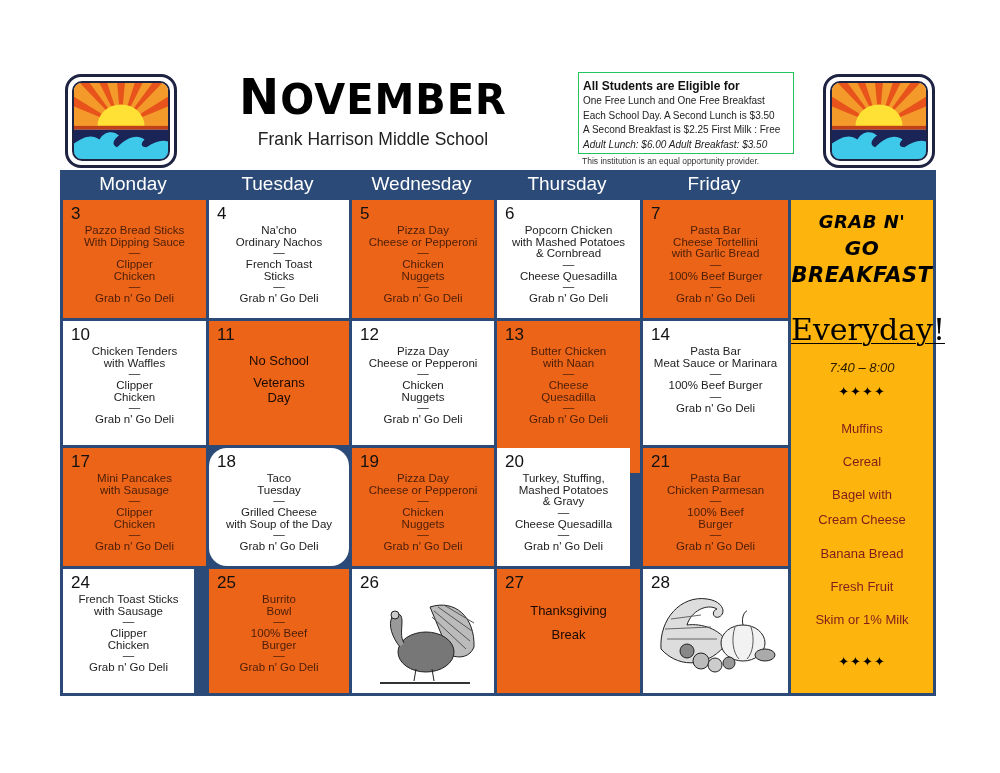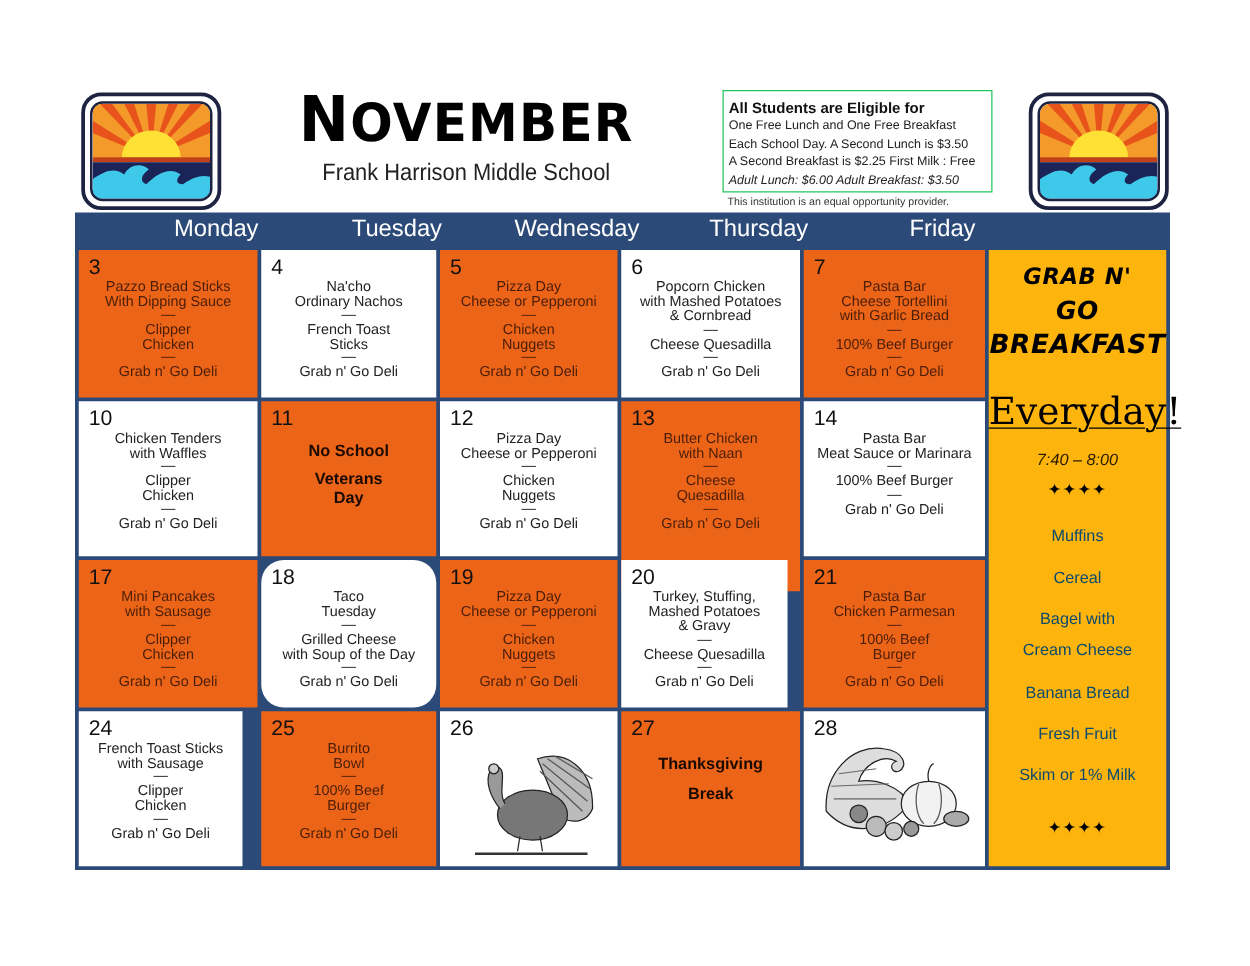--- a/index.html
+++ b/index.html
@@ -14,39 +14,39 @@
   .title { position: absolute; left: 218px; top: 68px; width: 310px; text-align: center; font-family: "DejaVu Sans", sans-serif; font-weight: 900; font-size: 40px; letter-spacing: 1px; color: #000; transform: scaleY(1.05); }
   .title .cap { font-size: 48px; }
   .subtitle { position: absolute; left: 218px; top: 128px; width: 310px; text-align: center; font-family: "Liberation Sans", sans-serif; font-size: 19px; color: #222; transform: scaleX(0.92); }
 
   .info-box { position: absolute; left: 578px; top: 72px; width: 216px; height: 82px; border: 1px solid #22c55e; padding: 6px 4px 2px 4px; font-family: "Liberation Sans", sans-serif; font-size: 10px; line-height: 14.5px; color: #222; }
   .info-box .info-title { font-weight: bold; font-size: 12px; color: #111; line-height: 15px; }
   .info-box .italic { font-style: italic; }
   .equal-opp { position: absolute; left: 582px; top: 156px; font-family: "Liberation Sans", sans-serif; font-size: 8.5px; color: #333; }
 
   .calendar { position: absolute; left: 60px; top: 170px; width: 876px; height: 526px; background: #2b4a78; }
-  .day-headers { position: absolute; left: 0; top: 0; width: 100%; height: 27px; margin-left: 40px; }
+  .day-headers { position: absolute; left: 0; top: 0; width: 100%; height: 27px; }
   .day-header { position: absolute; top: 0; height: 27px; line-height: 27px; text-align: center; color: #fff; font-family: "Liberation Sans", sans-serif; font-size: 19px; }
 
   .cell { position: absolute; text-align: center; font-family: "Liberation Sans", sans-serif; font-size: 11.5px; line-height: 11.5px; color: #222; }
   .cell.orange { background: #ec6418; color: #4a1e08; }
   .cell.white { background: #ffffff; color: #222; }
   .cell .date { position: absolute; left: 8px; top: 5px; font-size: 17px; line-height: 17px; color: #111; font-family: "Liberation Sans", sans-serif; }
   .cell .menu { position: absolute; left: 0; right: 0; top: 25px; }
   .cell .menu .line { display: block; }
   .cell .menu .dash { display: block; height: 11px; line-height: 8px; }
-  .cell .special { position: absolute; left: 0; right: 0; font-weight: bold; font-size: 13px; line-height: 15px; color: #1a0a02; }
+  .cell .special { position: absolute; left: 0; right: 0; font-weight: normal; font-size: 13px; line-height: 15px; color: #1a0a02; }
 
   .sidebar { position: absolute; left: 731px; top: 30px; width: 142px; height: 493px; background: #fdb40c; text-align: center; color: #3a2a00; font-family: "Liberation Sans", sans-serif; }
   .sb-grab { position: absolute; left: 0; right: 0; top: 8px; font-family: "DejaVu Sans", sans-serif; font-weight: bold; font-style: italic; font-size: 17px; line-height: 27px; color: #000; letter-spacing: 0.5px; }
   .sb-grab .big { font-size: 22px; }
   .sb-every { position: absolute; left: 0; right: 0; top: 112px; font-family: "DejaVu Serif", serif; font-size: 30px; color: #000; text-decoration: underline; text-decoration-thickness: 1px; text-underline-offset: 3px; }
   .sb-time { position: absolute; left: 0; right: 0; top: 160px; font-style: italic; font-size: 13px; color: #2a1a00; }
   .sb-stars { position: absolute; left: 0; right: 0; font-size: 13px; letter-spacing: 1px; color: #000; }
-  .sb-item { position: absolute; left: 0; right: 0; font-size: 13px; color: #0c4a6e; }
+  .sb-item { position: absolute; left: 0; right: 0; font-size: 13px; color: #7f1d1d; }
 
   .art { position: absolute; }
 </style>
 </head>
 <body>
 
 <div class="logo logo-left">
   <div class="logo-inner">
     <svg width="100%" height="100%" viewBox="0 0 96 78" preserveAspectRatio="none">
       <rect x="0" y="0" width="96" height="46" fill="#f39a2a"></rect>

